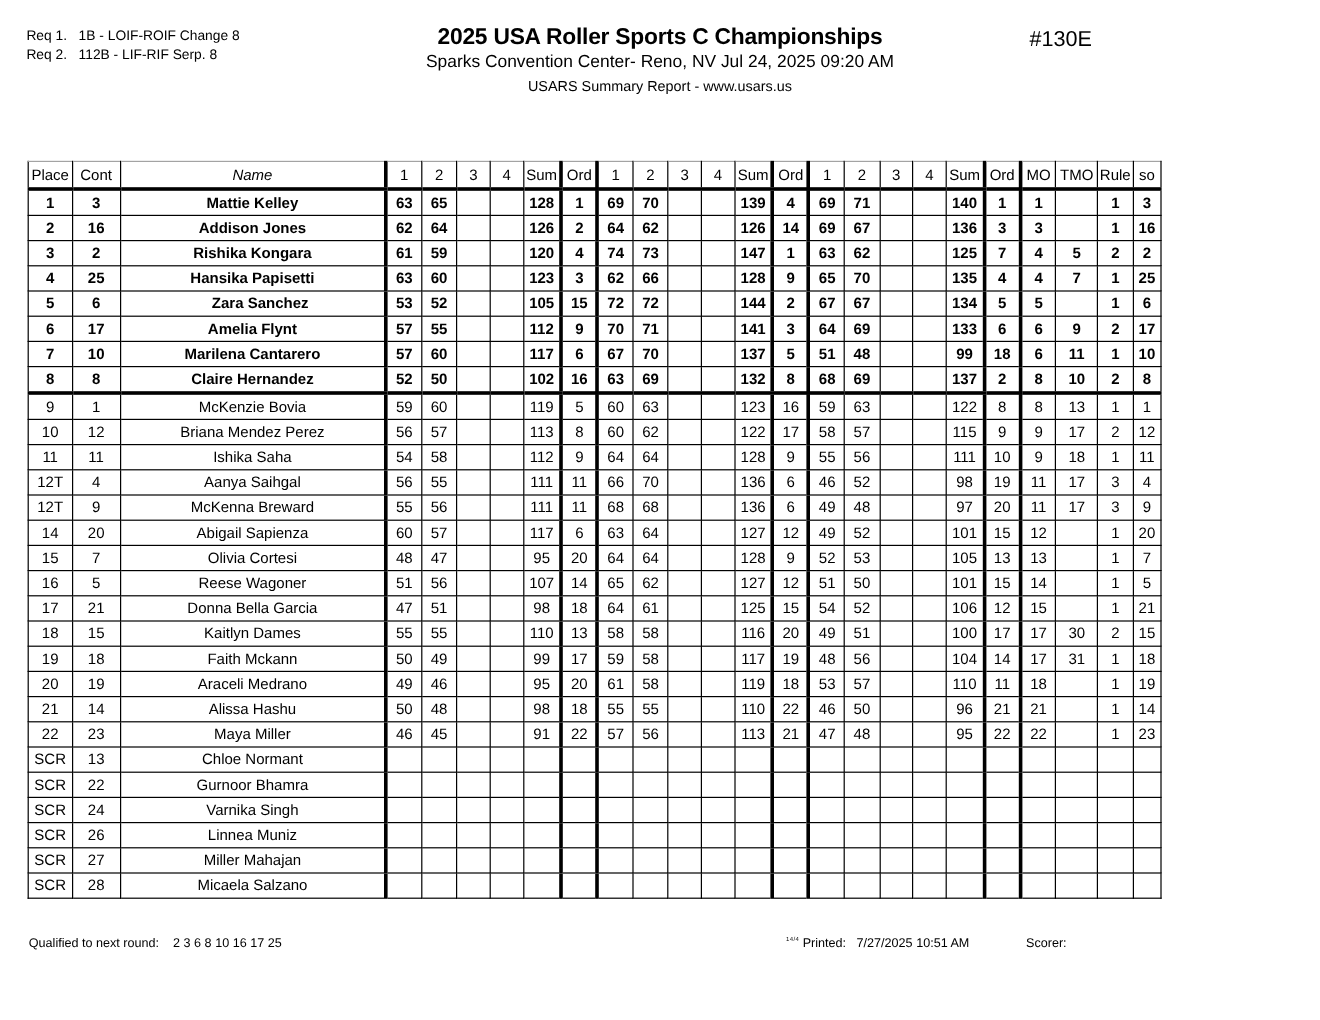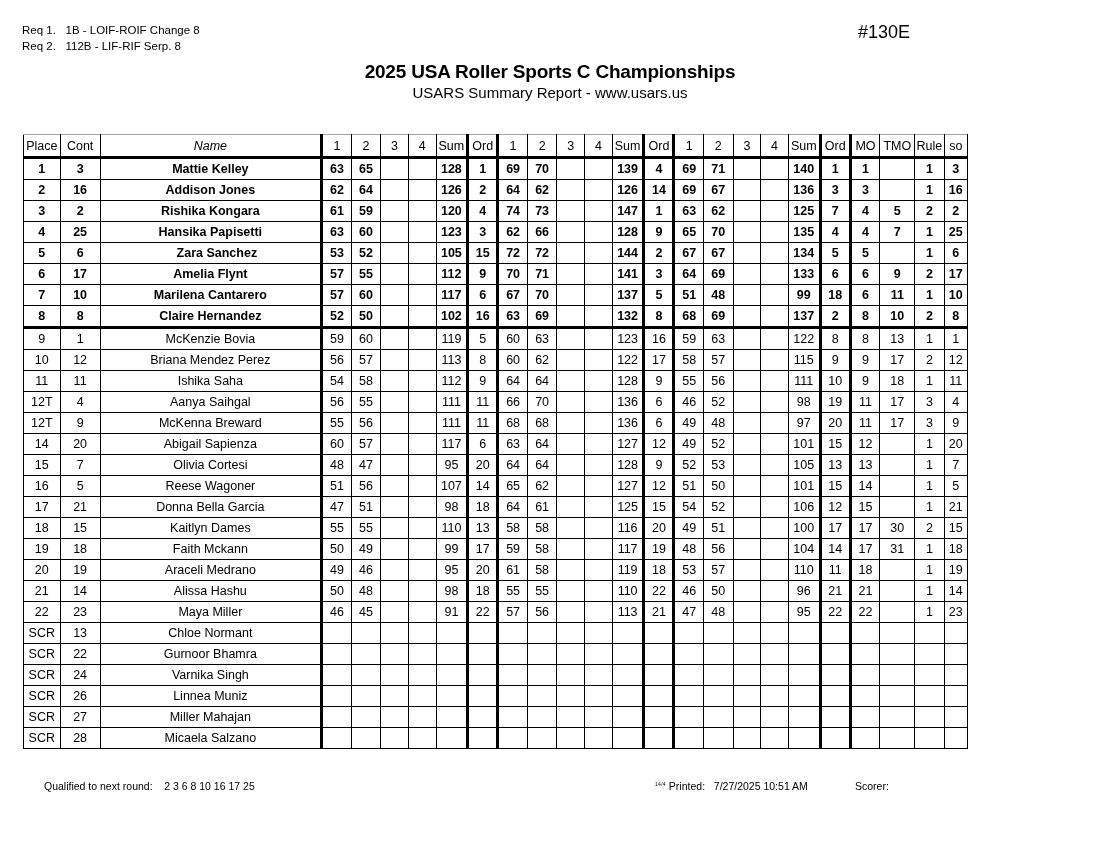--- a/index.html
+++ b/index.html
@@ -38,34 +38,33 @@
     left: 160px;
     top: 20px;
     width: 780px;
     text-align: center;
   }
   .title-1 {
     font-size: 19px;
     font-weight: bold;
     line-height: 23px;
     letter-spacing: -0.2px;
-    margin-top: 40px;
   }
   .title-2 {
     font-size: 14.5px;
     line-height: 19px;
   }
   .title-3 {
     font-size: 18.5px;
     font-weight: bold;
     line-height: 24px;
     letter-spacing: -0.2px;
   }
   .title-4 {
-    font-size: 15px;
+    font-size: 12px;
     line-height: 20px;
   }
   .event-num {
     position: absolute;
     right: 58px;
     top: 22px;
     font-size: 18px;
     font-weight: normal;
   }
 
@@ -131,21 +130,21 @@
   
   .footer {
     position: absolute;
     left: 0;
     top: 780px;
     width: 1100px;
     font-size: 10.5px;
   }
   .foot-qual {
     position: absolute;
-    left: 44px;
+    left: 24px;
     top: 0;
     white-space: nowrap;
   }
   .foot-printed {
     position: absolute;
     left: 655px;
     top: 0;
     white-space: nowrap;
   }
   .foot-printed .tiny {
@@ -172,20 +171,21 @@
     </span>
     <span class="req-line">
       <span class="rq">Req  2.</span>
       &nbsp;
       <span class="rq">112B - LIF-RIF Serp. 8</span>
     </span>
   </div>
 
   <div class="titles">
     <div class="title-1">2025 USA Roller Sports C Championships</div>
+    <div class="title-2">Sparks Convention Center- Reno, NV  Jul 24, 2025  09:20 AM</div>
     <div class="title-4">USARS Summary Report - www.usars.us</div>
   </div>
 
   <div class="event-num">#130E</div>
 
   <div class="tablewrap">
     <table class="results">
       <colgroup>
         <col class="w-place">
           <col class="w-cont">

